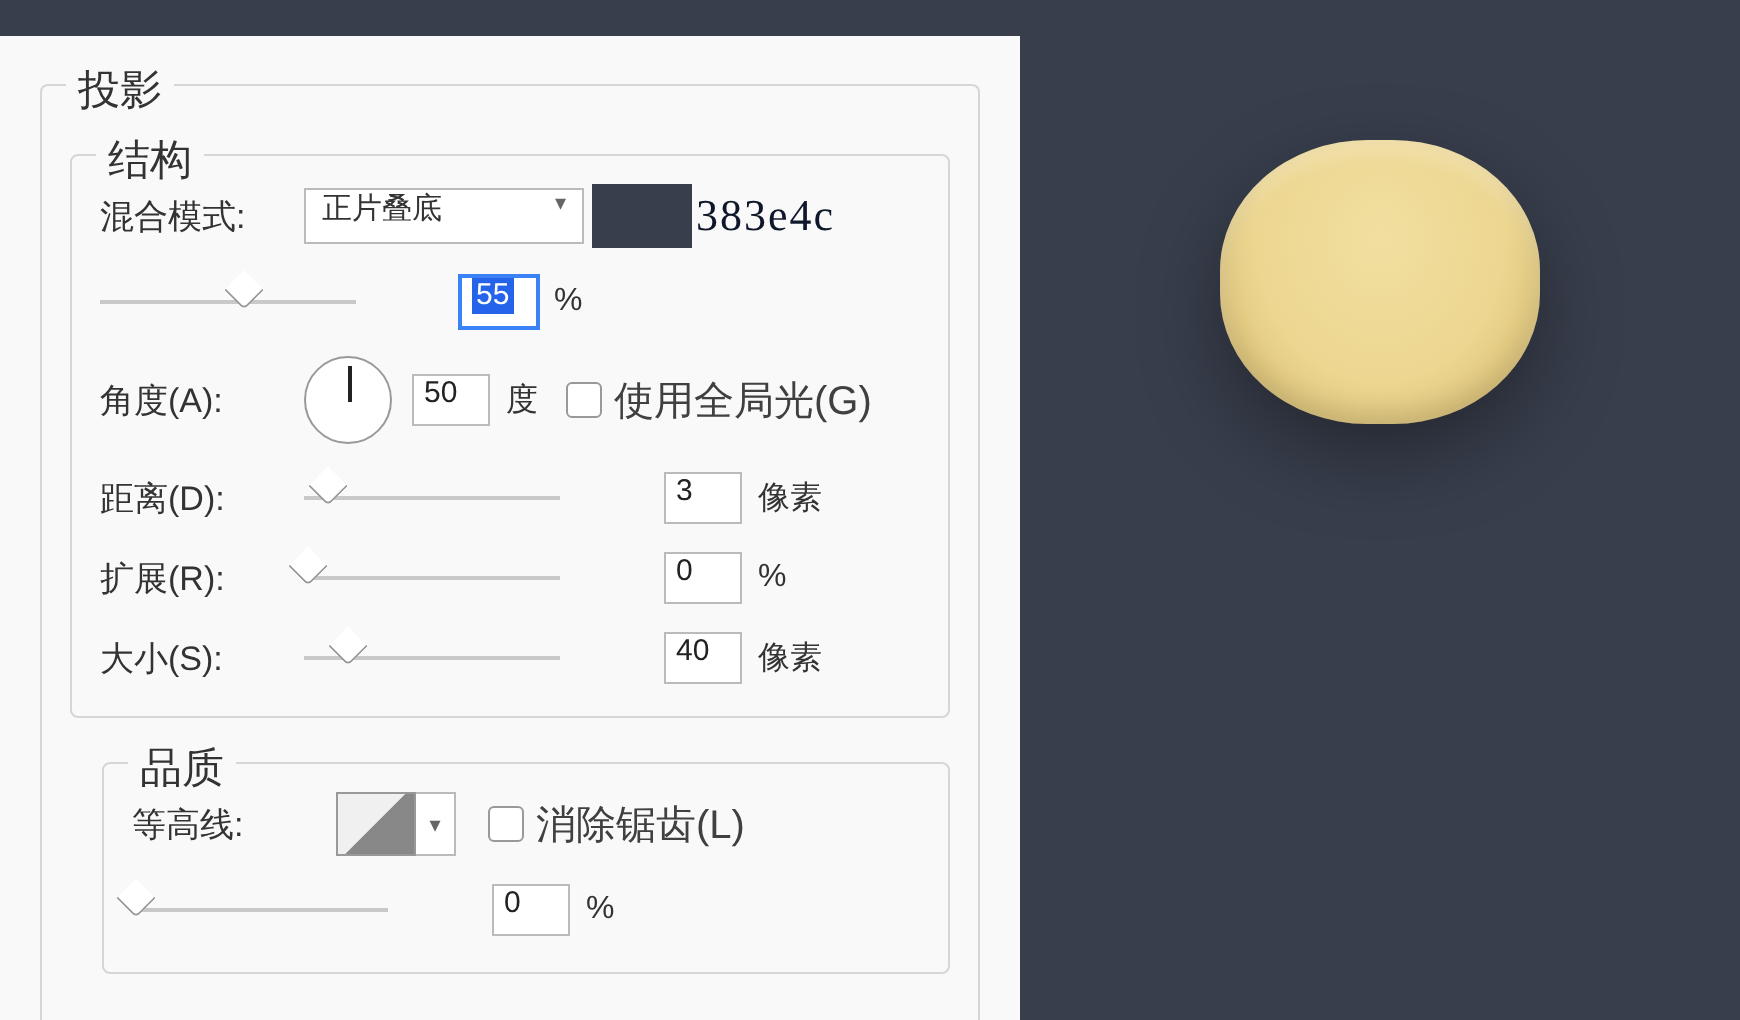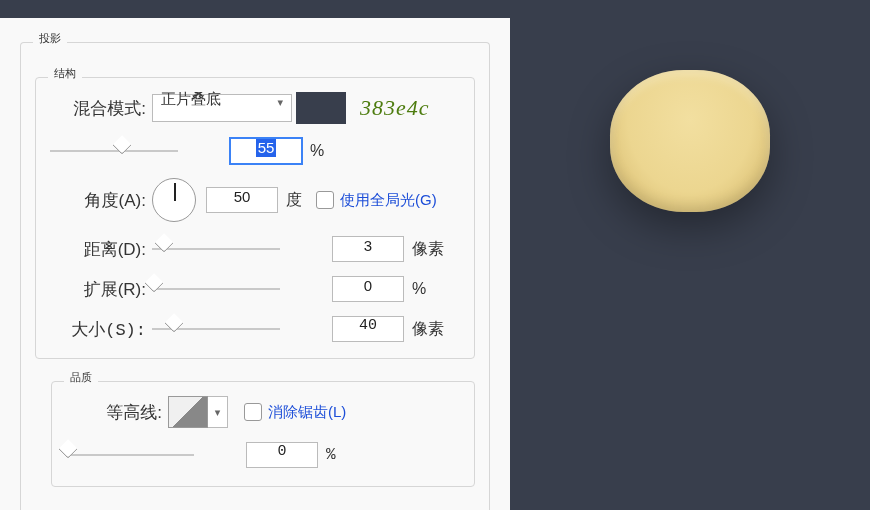--- a/index.html
+++ b/index.html
@@ -7,59 +7,59 @@
   body { display: flex; }
 
   .left-pane { width: 510px; height: 510px; background: #f9f9f9; position: relative; }
   .right-pane { flex: 1; height: 510px; background: #383e4c; display: flex; justify-content: center; align-items: flex-start; }
 
   
   .titlebar { position: absolute; top:0; left:0; right:0; height:18px; background:#383e4c; }
 
   
   .fset { border:1px solid #d6d6d6; border-radius:4px; margin:0; padding:14px 14px 12px 14px; position:relative; background:#f9f9f9; }
-  .fset > .legend { position:absolute; top:-12px; left:12px; background:#f9f9f9; padding:0 6px; color:#333; font-size:11px; }
+  .fset > .legend { position:absolute; top:-12px; left:12px; background:#f9f9f9; padding:0 6px; color:#333; font-size:21px; }
 
   .outer-fset { position:absolute; top:42px; left:20px; right:20px; bottom:0; border-bottom:none; border-bottom-left-radius:0; border-bottom-right-radius:0;}
   .inner-fset { margin-top:20px; }
   .inner-fset.quality { margin-top:22px; padding-bottom:18px;margin-left:16px;}
 
   .row { display:flex; align-items:center; margin-bottom:14px; }
-  .row:last-child { margin-bottom:0;font-family:Liberation Mono, monospace; }
-  .lbl { width:102px; text-align:right; color:#333; font-size:17px; padding-right:6px; }
+  .row:last-child { margin-bottom:0; }
+  .lbl { width:102px; color:#333; font-size:17px; padding-right:6px; }
 
   
-  .select { height:28px; width:140px; border:1px solid #bbb; background:#fff; display:flex; align-items:flex-end; justify-content:space-between; padding:12px 8px; font-size:15px; color:#333; }
+  .select { height:28px; width:140px; border:1px solid #bbb; background:#fff; display:flex; align-items:flex-start; justify-content:space-between; padding:0 8px; font-size:15px; color:#333; }
   .chev { font-size:11px; color:#666; }
 
   
   .swatch { width:50px; height:32px; background:#383e4c; margin-left:4px; }
 
   
-  .anno { font-family:"Comic Sans MS","Segoe Script",cursive; color:#4d7c0f; font-size:22px; margin-left:14px; letter-spacing:1px;font-style:italic;}
+  .anno { font-family:"Comic Sans MS","Segoe Script",cursive; color:#0f172a; font-size:22px; margin-left:2px; letter-spacing:1px;}
 
   
   .slider { width:128px; height:20px; position:relative; margin-right:12px; }
   .slider .track { position:absolute; left:0; right:0; top:9px; height:2px; background:#c9c9c9; }
   .slider .thumb { position:absolute; top:2px; width:14px; height:14px; background:#fff; border:1px solid #999; transform:rotate(45deg) translateX(-50%); border-top:none; border-left:none; border-radius:0 0 3px 0;}
   .slider .thumb::before{content:'';}
 
   
-  .numin { height:26px; width:72px; border:1px solid #bbb; background:#fff; color:#222; text-align:center; padding:0 5px; font-size:15px; }
+  .numin { height:26px; width:39px; border:1px solid #bbb; background:#fff; color:#222; text-align:left; padding:0 5px; font-size:15px; }
   .numin.focused { outline:2px solid #3b82f6; outline-offset:-1px; }
   .numin .sel { background:#2563eb; color:#fff; padding:1px 2px;}
   .unit { margin-left:8px; color:#333; font-size:16px; }
 
   
   .dial { width:44px; height:44px; border:1px solid #999; border-radius:50%; background:#fff; position:relative; margin-right:10px; }
   .dial .needle { position:absolute; left:50%; top:4px; width:1.5px; height:18px; background:#222; transform-origin: bottom center; }
 
   
   .cb { width:18px; height:18px; border:1px solid #999; border-radius:3px; background:#fff; margin-right:6px; display:flex; align-items:center; justify-content:center;}
-  .cblabel { color:#1d4ed8; font-size:15px; }
+  .cblabel { color:#404040; font-size:20px; }
 
   
   .contour { width:40px; height:32px; border:1px solid #999; background: linear-gradient(135deg,#f0f0f0 0%, #f0f0f0 49%, #888 50%, #888 100%); }
   .contour-dd { width:20px; height:32px; border:1px solid #bbb; border-left:none; display:flex; align-items:center; justify-content:center; background:#fff;}
 
   
   .blob {
     margin-top:70px;
     width:160px; height:142px;
     background: radial-gradient(ellipse at 50% 35%, #f2dfa0 0%, #ecd690 55%, #ddc379 80%, #cfb568 100%);

